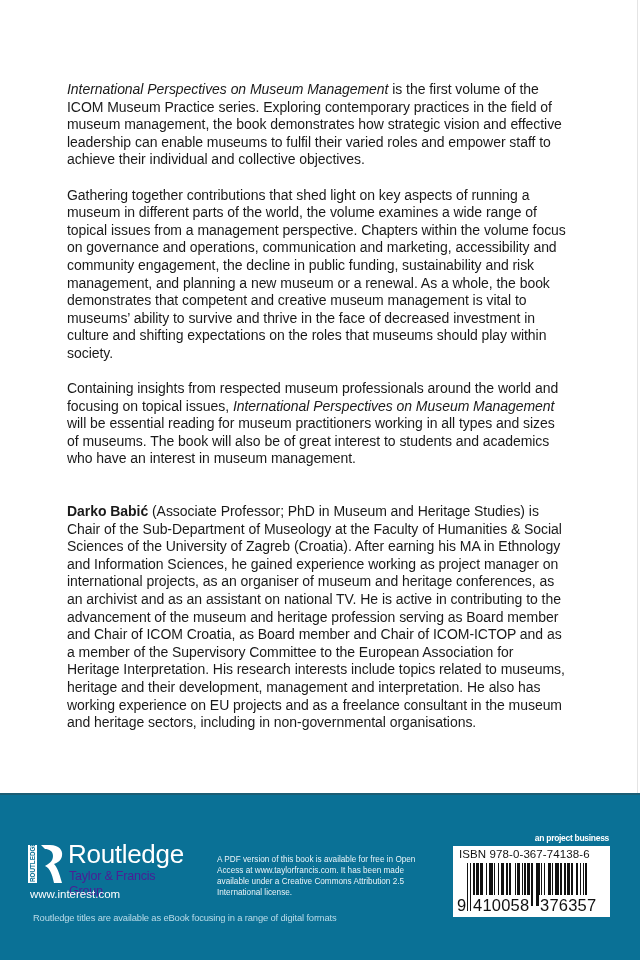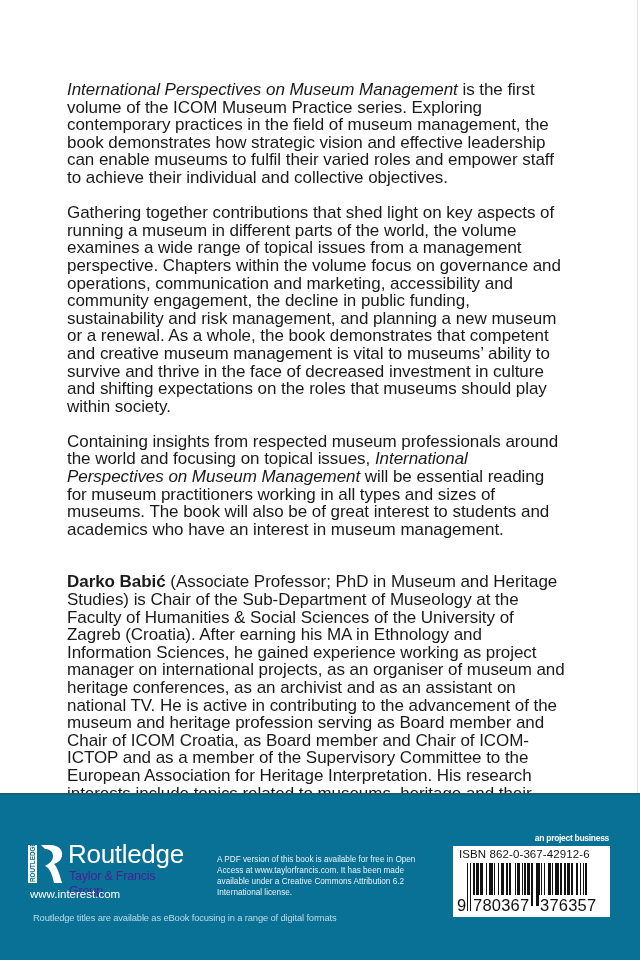--- a/index.html
+++ b/index.html
@@ -1,20 +1,20 @@
 <!DOCTYPE html>
 <html><head>
 <meta charset="utf-8">
 <style>
   * { box-sizing: border-box; margin: 0; padding: 0; }
   html, body { width: 640px; height: 960px; overflow: hidden; background: #ffffff; }
   body { position: relative; font-family: "Liberation Sans", "DejaVu Sans", sans-serif; color: #1a1a1a; }
   .page-edge { position: absolute; top: 0; right: 2px; width: 1px; height: 793px; background: #e4e4e4; }
 
-  .text-area { position: absolute; left: 67px; top: 81px; width: 500px; font-size: 17px; line-height: 17.6px; letter-spacing: -0.05px; }
+  .text-area { position: absolute; left: 67px; top: 81px; width: 500px; font-size: 14px; line-height: 17.6px; letter-spacing: -0.05px; }
   .text-area p { margin-bottom: 17.6px; }
   .text-area p.about { margin-top: 35px; }
   .text-area em { font-style: italic; }
   .text-area b { font-weight: bold; }
 
   .band { position: absolute; left: 0; top: 793px; width: 640px; height: 167px; background: #0a7196; border-top: 2px solid #1b5d74; }
 
   .logo { position: absolute; left: 28px; top: 839px; width: 160px; height: 60px; color: #fff; }
   .logo-mark { position: absolute; left: 0; top: 4px; width: 38px; height: 42px; }
   .logo-name { position: absolute; left: 40px; top: 0; font-size: 26px; line-height: 30px; color: #fff; letter-spacing: -0.3px; }
@@ -56,28 +56,28 @@
   <svg class="logo-mark" viewBox="0 0 38 42">
     <rect x="0" y="2" width="9" height="38" fill="#ffffff"></rect>
     <text x="-39" y="7.2" transform="rotate(-90)" font-size="6.3" font-family="Liberation Sans, sans-serif" font-weight="bold" fill="#0a7196">ROUTLEDGE</text>
     <path d="M13 2 L22 2 C31 2 35 7 34 13 C33 18 29 20 26 21 C29 24 31 29 34 40 L26 40 C24 31 22 25 17 23 C20 21 25 19 25 13 C25 8 21 6 17 6 Z" fill="#ffffff"></path>
   </svg>
   <div class="logo-name">Routledge</div>
   <div class="logo-group">Taylor &amp; Francis Group</div>
   <div class="logo-url">www.interest.com</div>
 </div>
 
-<div class="pdf-note">A PDF version of this book is available for free in Open Access at www.taylorfrancis.com. It has been made available under a Creative Commons Attribution 6.2 International license.</div>
+<div class="pdf-note">A PDF version of this book is available for free in Open Access at www.taylorfrancis.com. It has been made available under a Creative Commons Attribution 2.5 International license.</div>
 
 <div class="ebook-note">Routledge titles are available as eBook focusing in a range of digital formats</div>
 
 <div class="informa">an project business</div>
 
 <div class="barcode-box">
-  <div class="isbn-text">ISBN 862-0-367-42912-6</div>
+  <div class="isbn-text">ISBN 978-0-367-74138-6</div>
   <div class="bars">
     <span class="guard" style="width:1.4px"></span>
       <span class="gap" style="width:1.4px"></span>
       <span class="guard" style="width:1.4px"></span>
     <span class="gap" style="width:2px"></span>
       <span style="width:1.4px"></span>
       <span class="gap" style="width:1.4px"></span>
       <span style="width:2.8px"></span>
     <span class="gap" style="width:1.4px"></span>
       <span style="width:2.8px"></span>
@@ -131,16 +131,16 @@
       <span style="width:2.8px"></span>
       <span class="gap" style="width:1.4px"></span>
       <span style="width:1.4px"></span>
     <span class="gap" style="width:1.4px"></span>
       <span class="guard" style="width:1.4px"></span>
       <span class="gap" style="width:1.4px"></span>
       <span class="guard" style="width:1.4px"></span>
   </div>
   <div class="barcode-digits">
     <span class="d-first">9</span>
-    <span class="d-left">780367</span>
+    <span class="d-left">410058</span>
     <span class="d-right">376357</span>
   </div>
 </div>
 
 </body></html>

